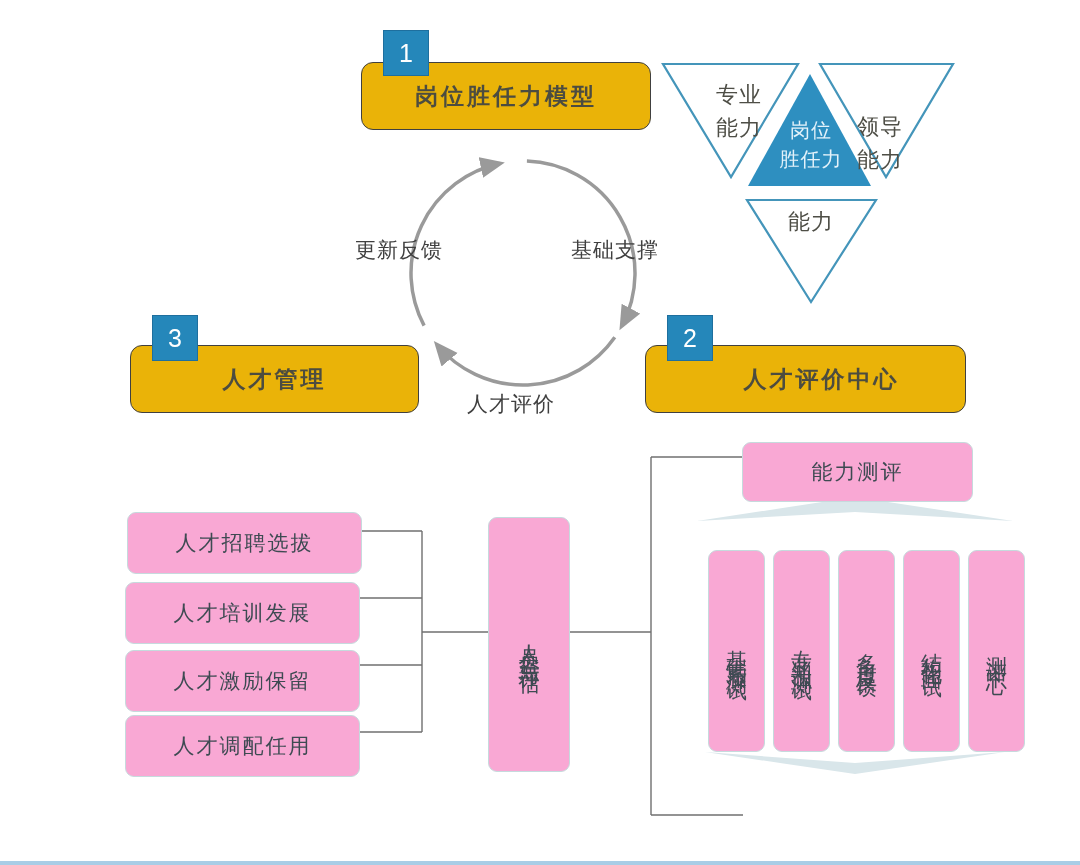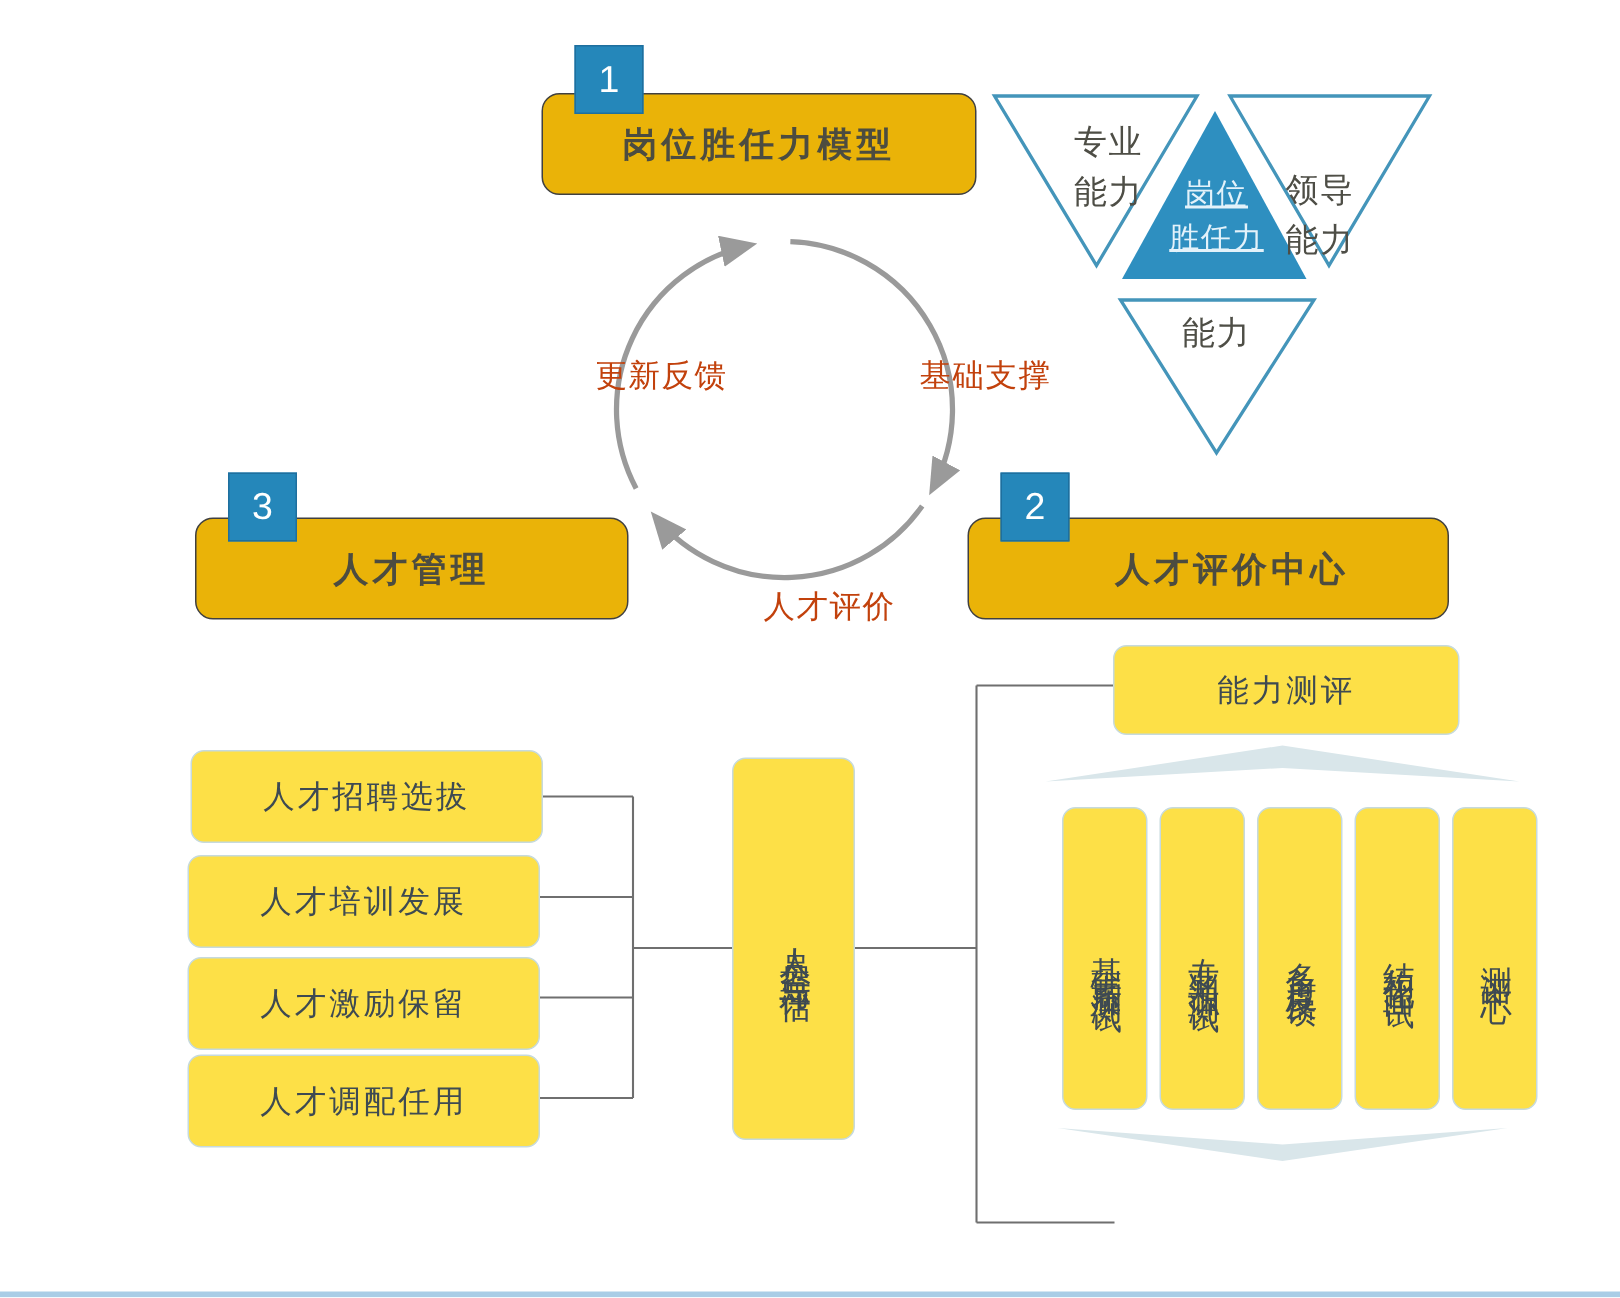--- a/index.html
+++ b/index.html
@@ -12,36 +12,36 @@
     position:absolute;width:44px;height:44px;z-index:3;
     background:#2587ba;border:1px solid #1e6f9e;
     color:#fff;font-size:25px;display:flex;align-items:center;justify-content:center;
   }
   .yellow-box{
     position:absolute;z-index:2;background:#eab308;border:1px solid #404040;border-radius:12px;
     display:flex;align-items:center;justify-content:center;
     font-weight:bold;font-size:23px;color:#4c4c40;letter-spacing:3px;
   }
   .teal-box{
-    position:absolute;z-index:2;background:#fde047;border:1px solid #c6dadd;border-radius:9px;
+    position:absolute;z-index:2;background:#f9a8d4;border:1px solid #c6dadd;border-radius:9px;
     display:flex;align-items:center;justify-content:center;
-    font-size:21px;color:#3e4a52;letter-spacing:2px;
+    font-size:21px;color:#3e4a52;letter-spacing:2px;margin-top:12px;
   }
   .vtext{writing-mode:vertical-rl;text-orientation:upright;letter-spacing:6px;}
   .cycle-label{
-    position:absolute;z-index:2;width:130px;text-align:right;
-    font-size:21px;color:#c2410c;letter-spacing:1px;
+    position:absolute;z-index:2;width:130px;text-align:left;
+    font-size:21px;color:#404040;letter-spacing:1px;
   }
   .tri-label{
     position:absolute;z-index:2;text-align:center;
     font-size:22px;color:#4e4e46;line-height:33px;letter-spacing:1px;
   }
   .tri-label-center{
     position:absolute;z-index:2;text-align:center;
-    font-size:20px;color:#e3f2fa;line-height:29px;letter-spacing:1px;text-decoration:underline;
+    font-size:20px;color:#e3f2fa;line-height:29px;letter-spacing:1px;
   }
   .bottom-strip{
     position:absolute;left:0;top:861px;width:1080px;height:4px;z-index:2;
     background:#a9cde6;
   }
 </style>
 </head>
 <body>
 
 <div id="canvas">

